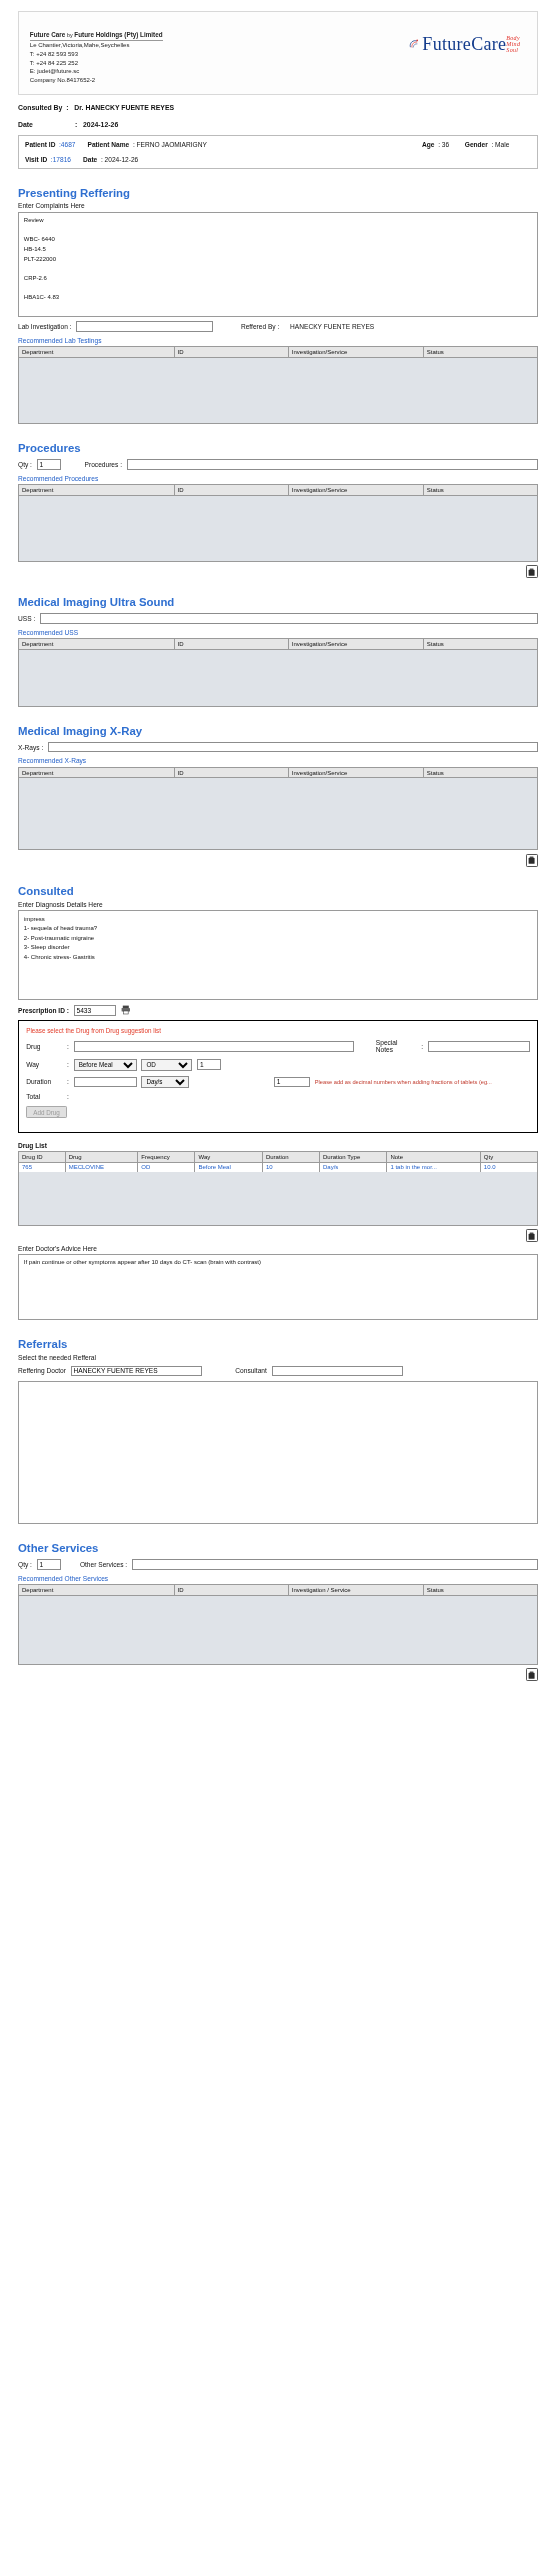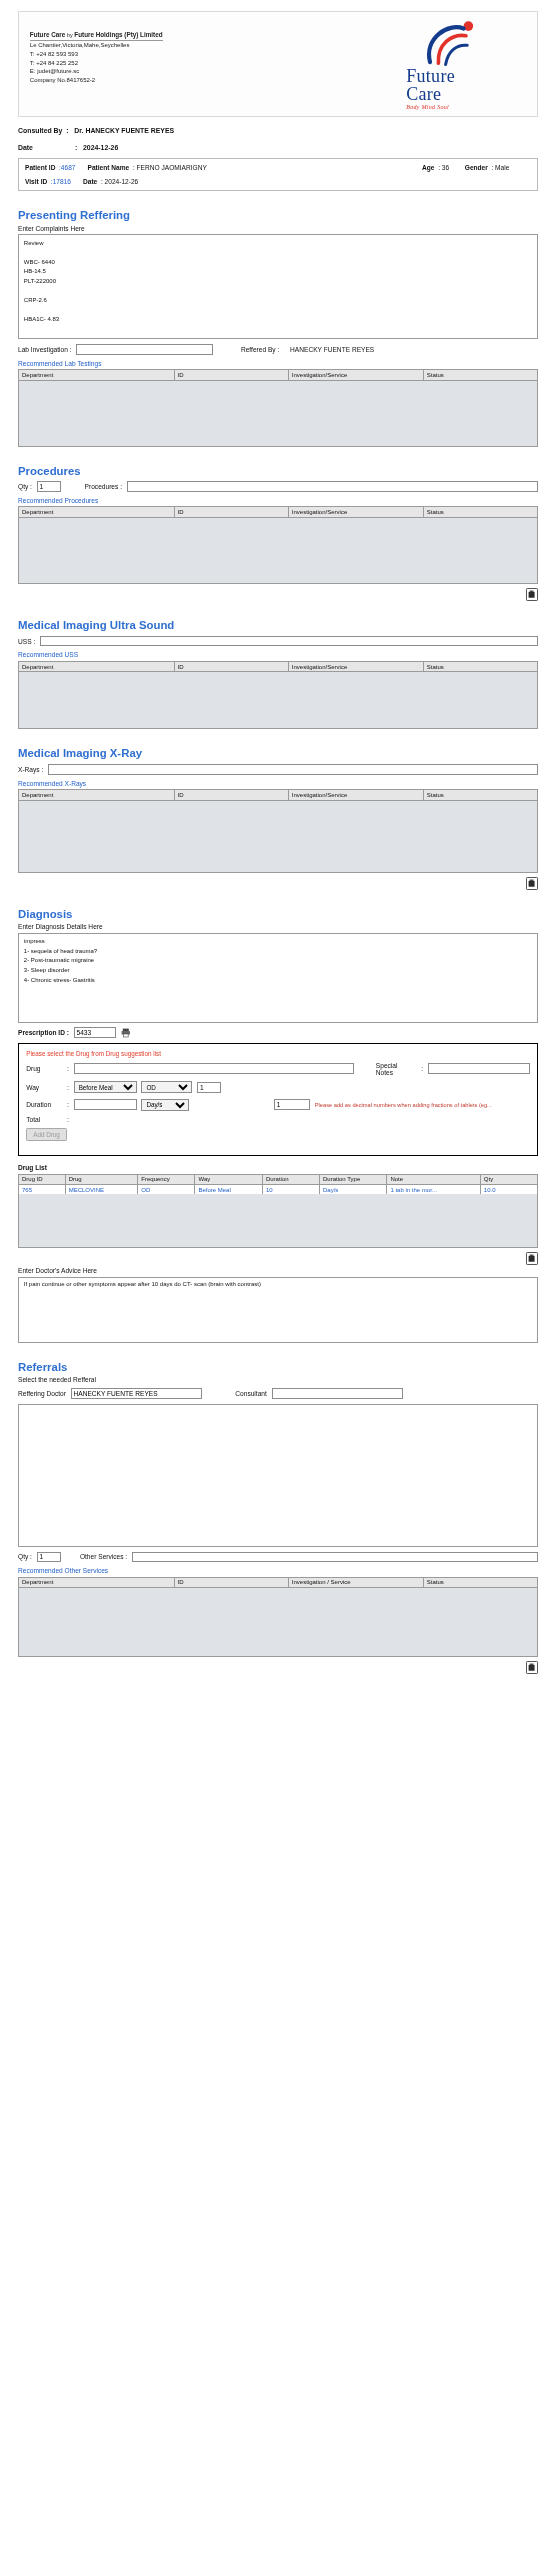--- a/index.html
+++ b/index.html
@@ -21,21 +21,21 @@
     border: 0.6px solid #d8d8d8;
     background: #fdfdfd;
     padding: 8.4px 10.8px 6px 10.8px;
     margin-top: 10.8px;
     min-height: 84px;
   }
   .lh-left { font-size: 6.3px; line-height: 1.45; color: #222; padding-top: 9.6px; }
   .lh-left .company { border-bottom: 0.6px solid #999; display: inline-block; padding-bottom: 0.6px; }
   .lh-left .company b { font-weight: bold; }
   .lh-left .small { font-size: 6px; }
-  .lh-logo { width: 120px; display: flex; flex-direction: column; padding-right: 6px;}
+  .lh-logo { width: 120px; display: flex; flex-direction: row; align-items: center; padding-right: 6px;}
   .lh-logo svg { display: block; }
   .logo-word { font-family: "Liberation Serif", serif; color: #143c8c; font-size: 18px; line-height: 1.0; letter-spacing: 0.3px; }
   .logo-tag { font-family: "Liberation Serif", serif; font-style: italic; color: #e2322a; font-size: 6px; letter-spacing:0.3px; margin-top:1.2px;}
 
   
   .consult-line { margin-top: 9.6px; font-size: 6.9px; }
   .consult-line b { font-weight: bold; }
   .patient-bar {
     margin-top: 7.2px;
     border: 0.6px solid #bbb;
@@ -294,21 +294,21 @@
   <div class="gridwrap tall"></div>
   <div class="trash-row">
     <div class="trash">
       <svg width="7.2" height="8.4" viewBox="0 0 12 14">
         <rect x="1" y="3" width="10" height="10" rx="1" fill="#2b2b2b"></rect>
         <rect x="3" y="1" width="6" height="2" fill="#2b2b2b"></rect>
       </svg>
     </div>
   </div>
 
-  <h2 class="sec">Diagnosis</h2>
+  <h2 class="sec">Consulted</h2>
   <div class="sub">Enter Diagnosis Details Here</div>
   <div class="box" style="min-height:90px;">
     <div class="ln">impress</div>
     <div class="ln">1- sequela of head trauma?</div>
     <div class="ln">2- Post-traumatic migraine</div>
     <div class="ln">3- Sleep disorder</div>
     <div class="ln">4- Chronic stress- Gastritis</div>
   </div>
 
   <div class="row">
@@ -417,20 +417,21 @@
   <div class="sub">Select the needed Refferal</div>
   <div class="row">
     <span class="lab">Reffering Doctor</span>
     <input class="txt" style="width: 131px;" value="HANECKY FUENTE REYES">
     <span style="width:24px;"></span>
     <span class="lab">Consultant</span>
     <input class="txt" style="width: 131px;" value="">
   </div>
   <div class="ref-box"></div>
 
+  <h2 class="sec">Other Services</h2>
   <div class="row">
     <span class="lab">Qty :</span>
     <input class="txt" style="width: 24px;" value="1">
     <span style="width:9.6px;"></span>
     <span class="lab">Other Services :</span>
     <input class="txt" style="flex: 1 1 0%;" value="">
   </div>
   <div class="sub blue">Recommended Other Services</div>
   <table class="grid">
     <thead>

